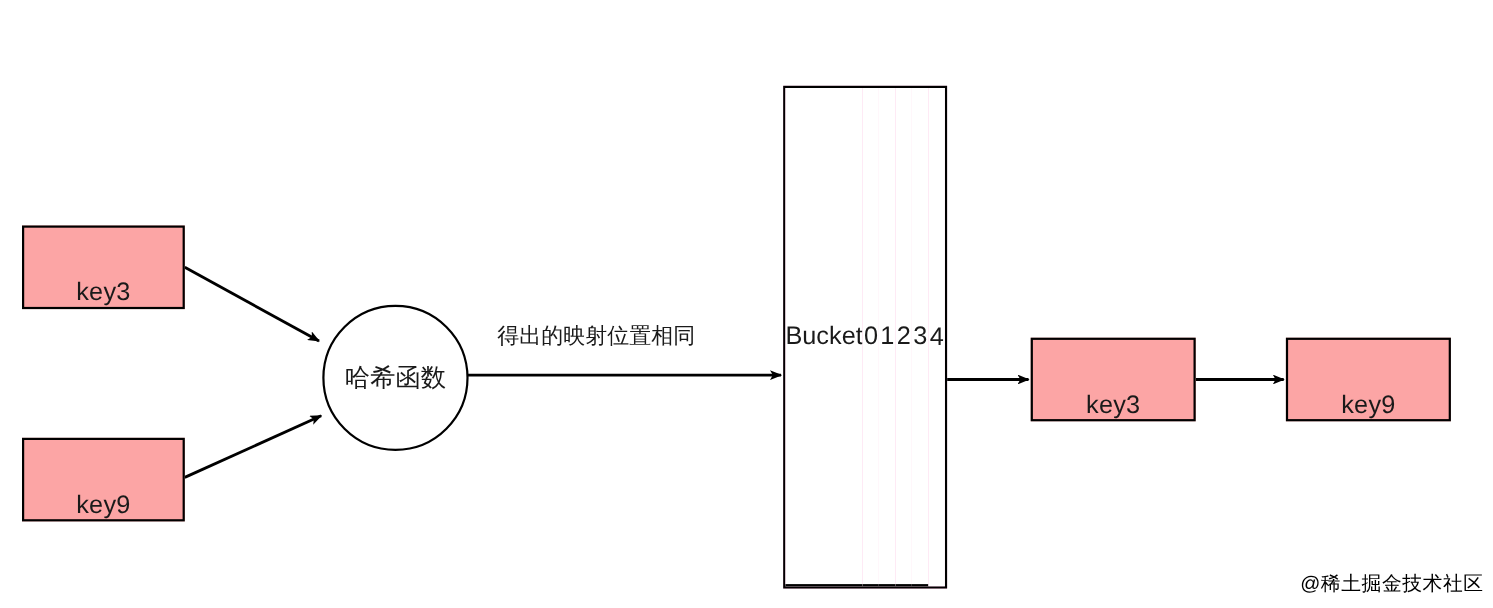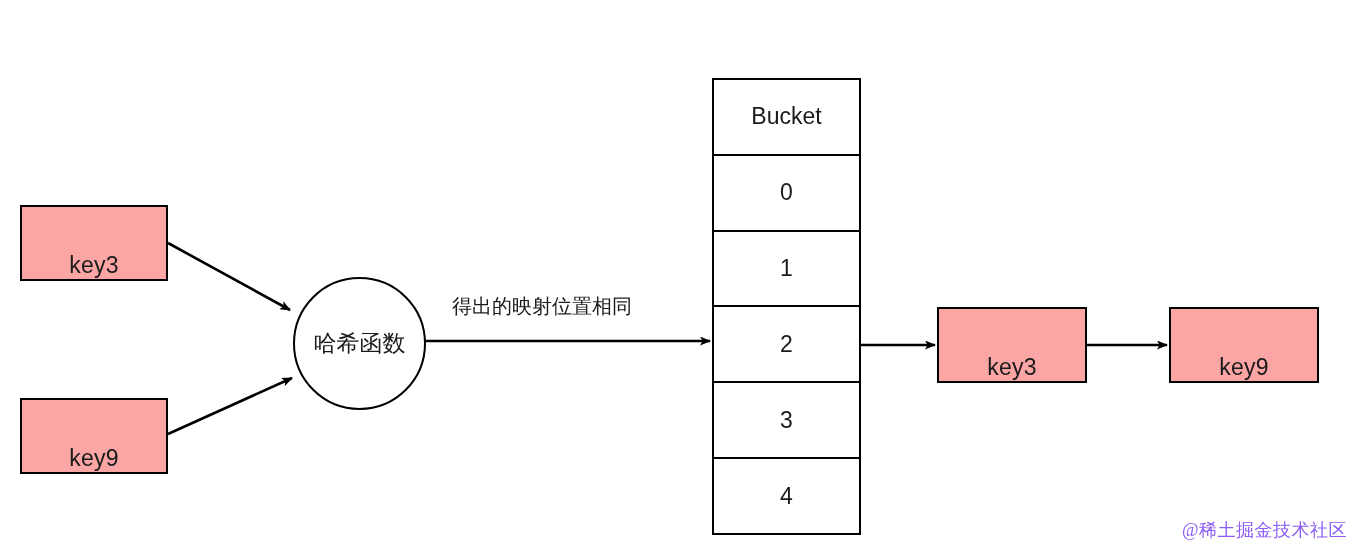--- a/index.html
+++ b/index.html
@@ -51,21 +51,21 @@
     font-size: 23px;
     color: #1a1a1a;
     font-family: Liberation Mono, monospace;
   }
   .bucket-table {
     position: absolute;
     box-sizing: border-box;
     border: 2.5px solid #000000;
     background: #f9a8d4;
     display: flex;
-    flex-direction: column;
+    flex-direction: row;
   }
   .bucket-cell {
     box-sizing: border-box;
     flex: 1 1 0;
     display: flex;
     align-items: center;
     justify-content: center;
     font-size: 23px;
     color: #1a1a1a;
     border-bottom: 2.5px solid #000000;
@@ -77,24 +77,23 @@
   .edge-label {
     position: absolute;
     font-size: 20px;
     color: #1a1a1a;
     white-space: nowrap;
     line-height: 1;
   }
   .watermark {
     position: absolute;
     font-size: 18px;
-    color: #8b5cf6;
+    color: #000000;
     white-space: nowrap;
     letter-spacing: 0.5px;
-    font-family: Liberation Serif, serif;
   }
 </style>
 </head>
 <body>
 
 <div id="canvas">
 
   <svg class="svg-layer" viewBox="0 0 1357 553" xmlns="http://www.w3.org/2000/svg">
     <defs>
       <marker id="arrowhead" markerWidth="11" markerHeight="9" refX="10" refY="4.5" orient="auto" markerUnits="userSpaceOnUse">

